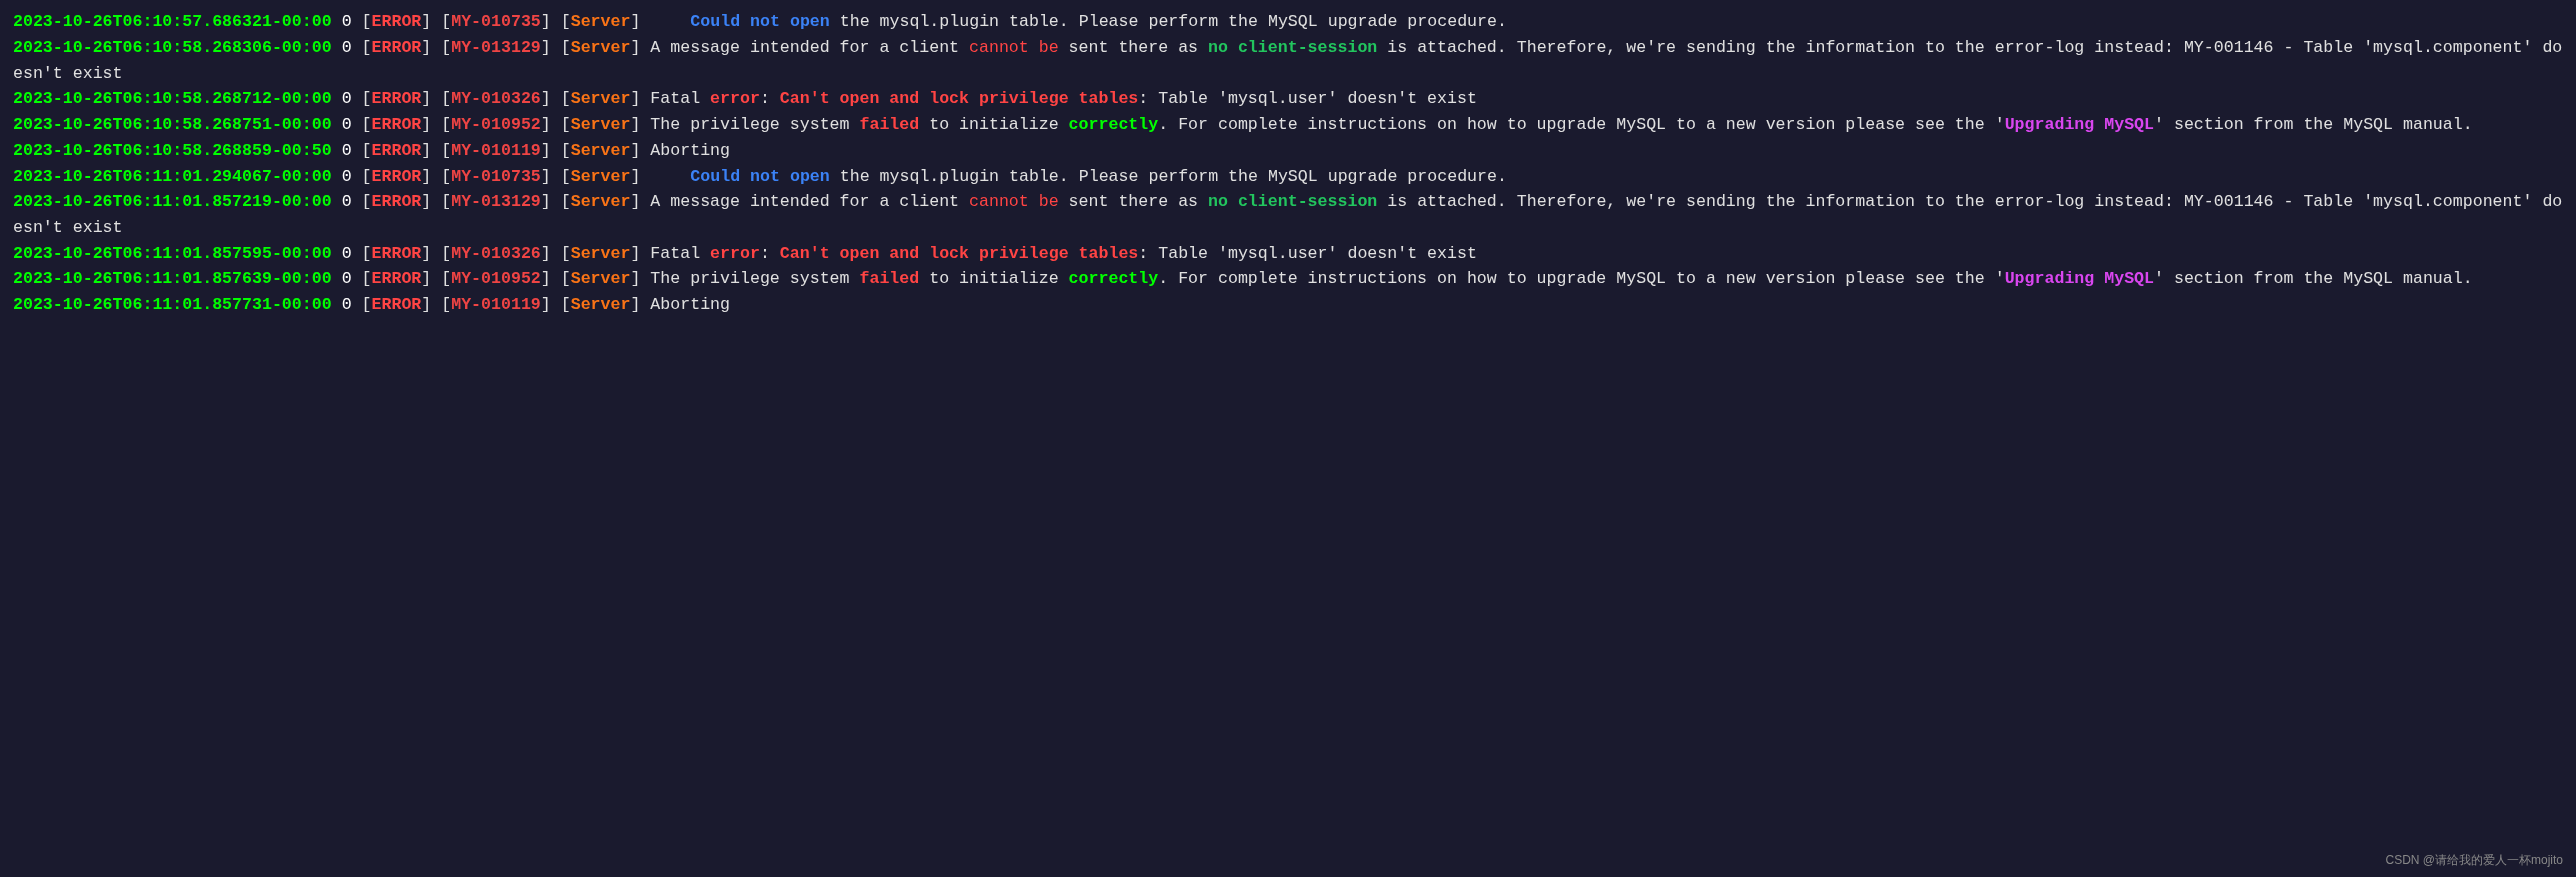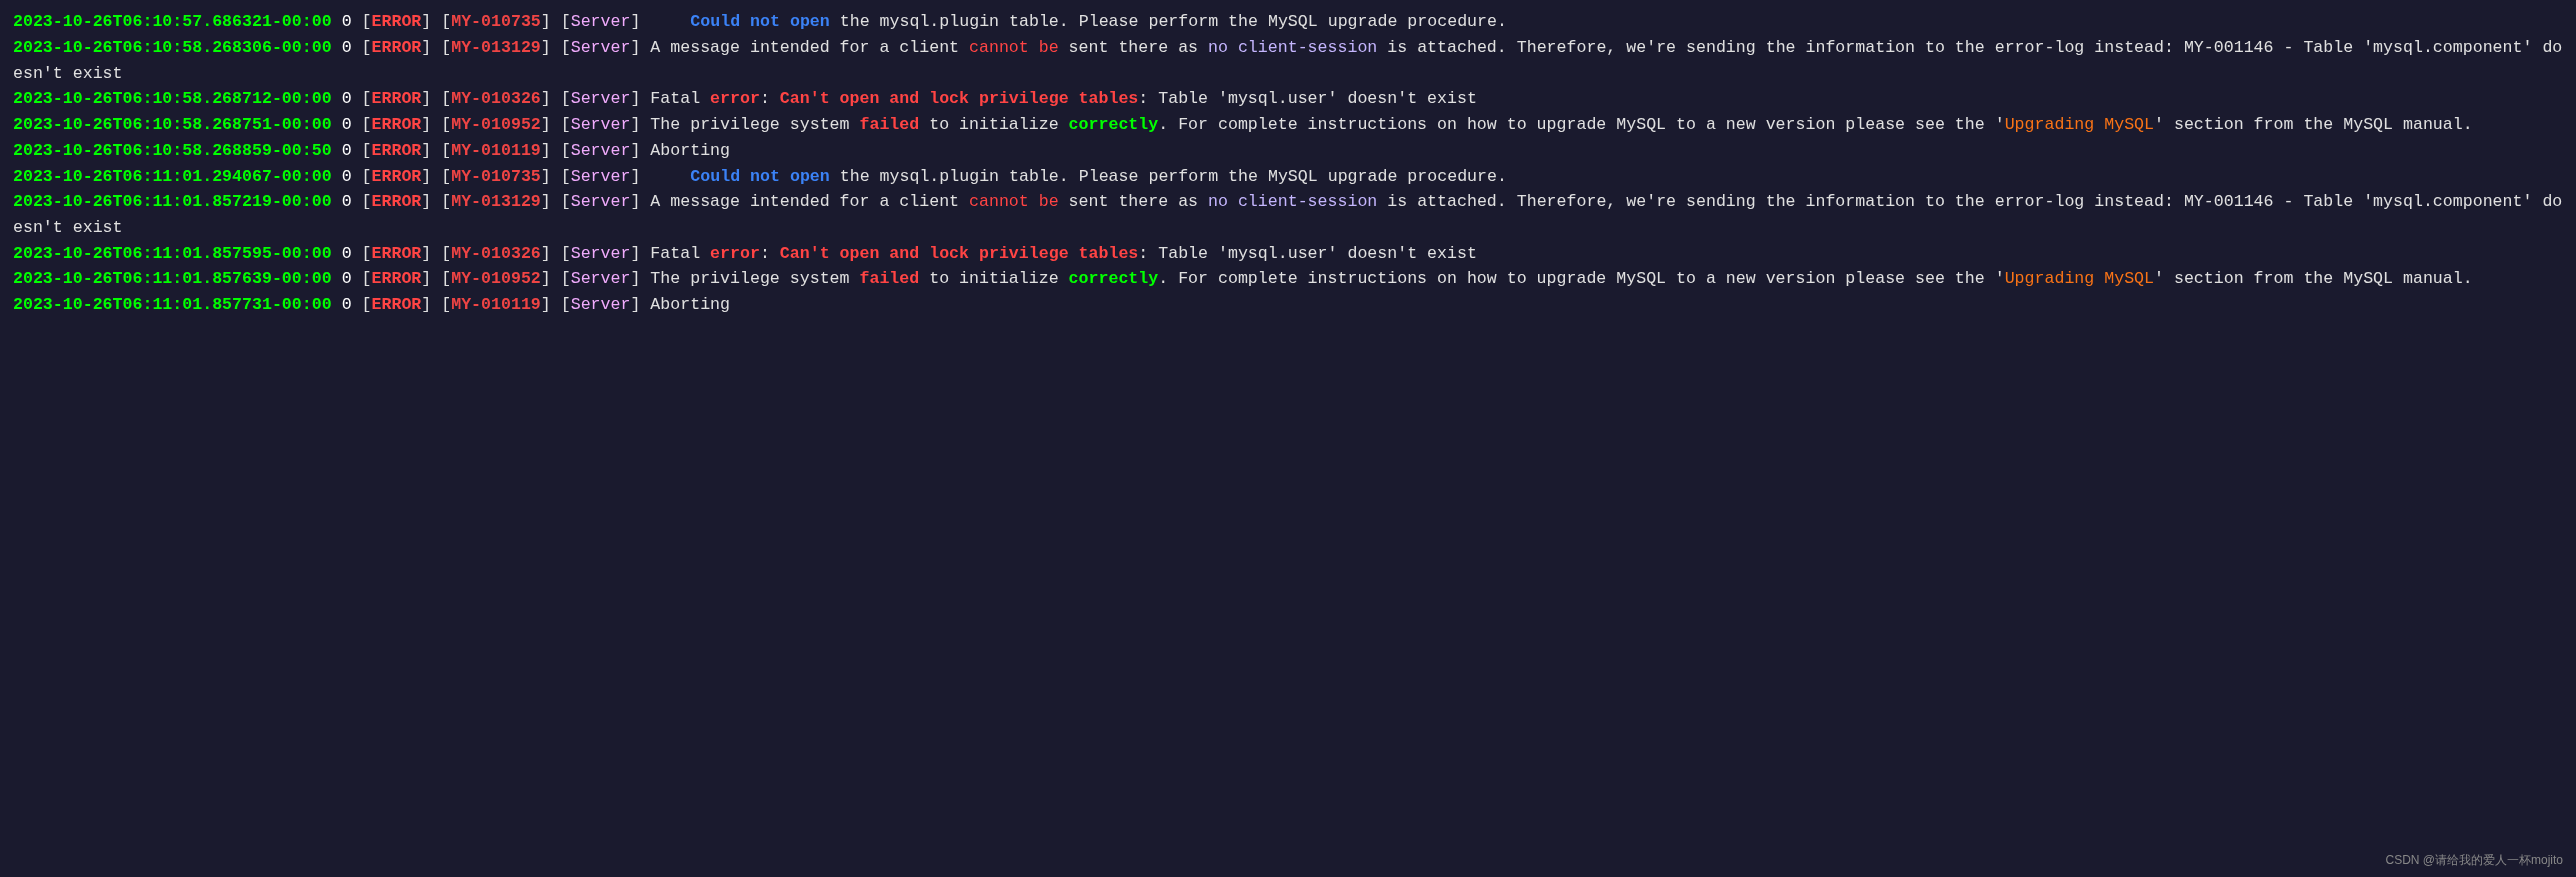--- a/index.html
+++ b/index.html
@@ -19,27 +19,27 @@
     }
     .log-line {
       display: block;
       word-break: break-all;
       white-space: pre-wrap;
     }
     .ts { color: #00ff00; font-weight: bold; }
     .thread { color: #ffffff; }
     .error-tag { color: #ff4444; font-weight: bold; }
     .code { color: #ef4444; font-weight: bold; margin-top: 44px; }
-    .server-tag { color: #f0abfc; font-weight: normal; }
+    .server-tag { color: #f97316; font-weight: bold; }
     .could-not-open { color: #3b82f6; font-weight: bold; margin-left: 40px; }
     .cannot-be { color: #ff4444; font-weight: normal; }
-    .no-client { color: #c4b5fd; font-weight: normal; }
+    .no-client { color: #22c55e; font-weight: bold; }
     .failed { color: #ff4444; font-weight: bold; }
     .correctly { color: #00ff00; font-weight: bold; }
-    .upgrading { color: #f97316; font-weight: normal; }
+    .upgrading { color: #d946ef; font-weight: bold; }
     .cant-open { color: #ff4444; font-weight: bold; }
     .normal { color: #e0e0e0; }
     .watermark {
       position: fixed;
       bottom: 7.4px;
       right: 13px;
       color: #888;
       font-size: 12px;
       font-family: Arial, sans-serif;
     }

